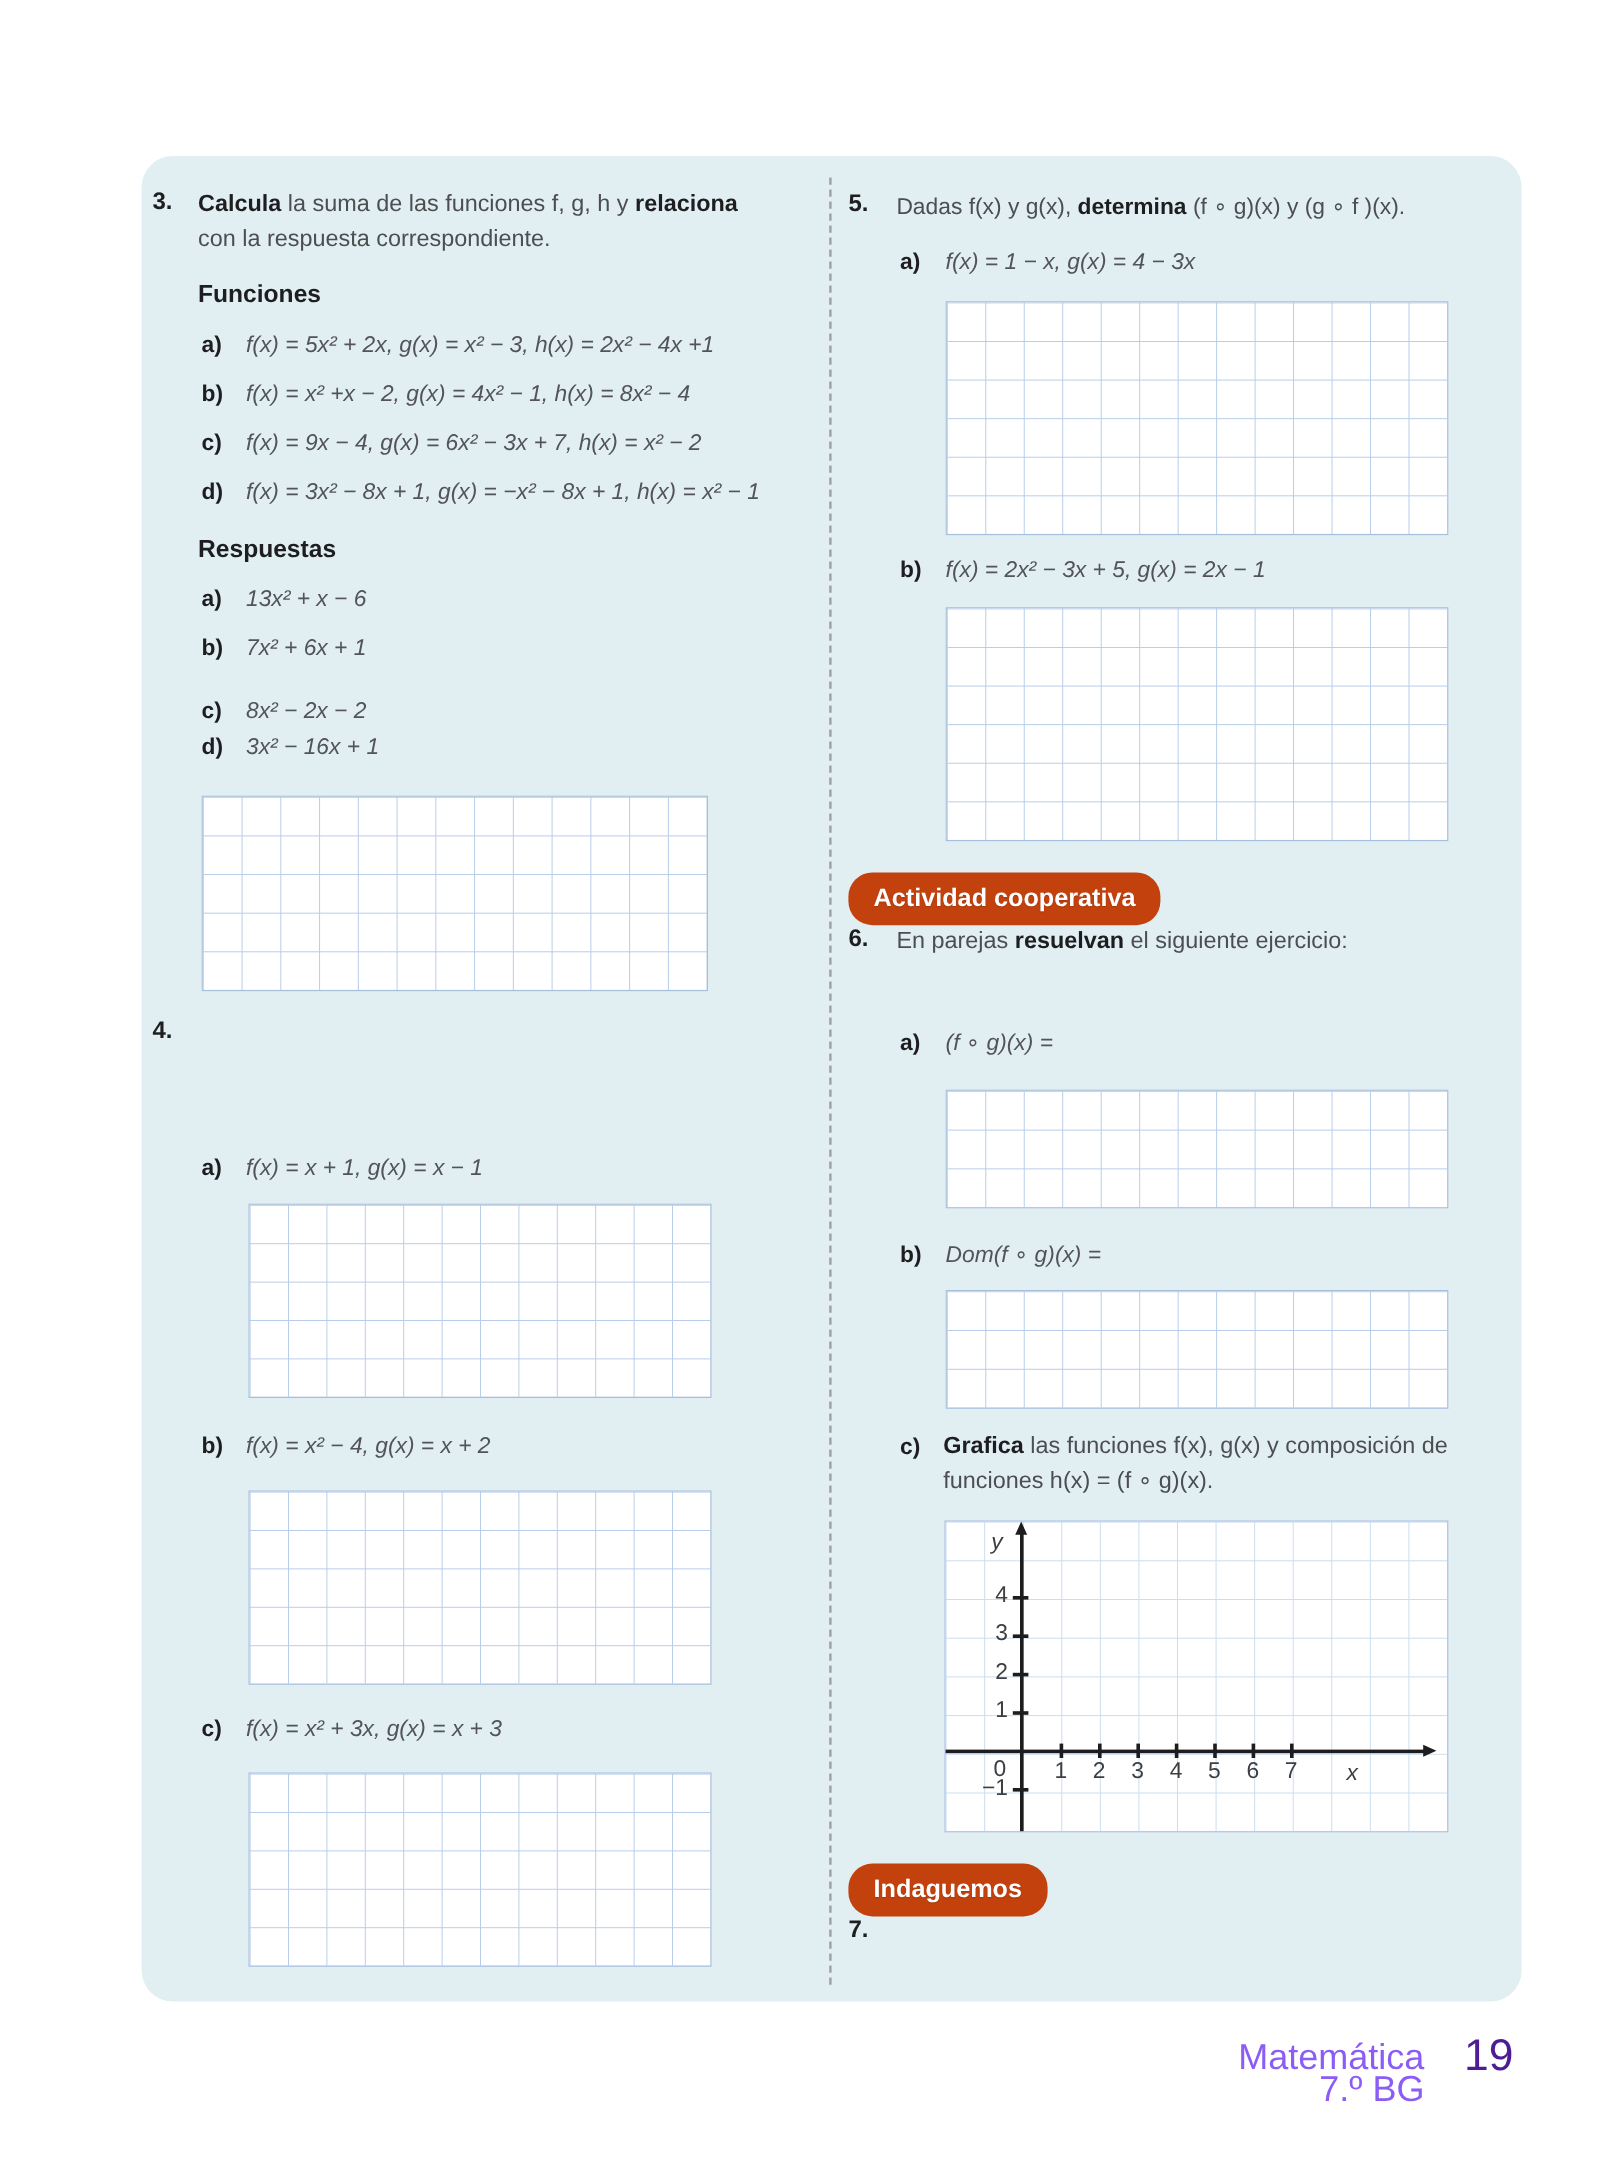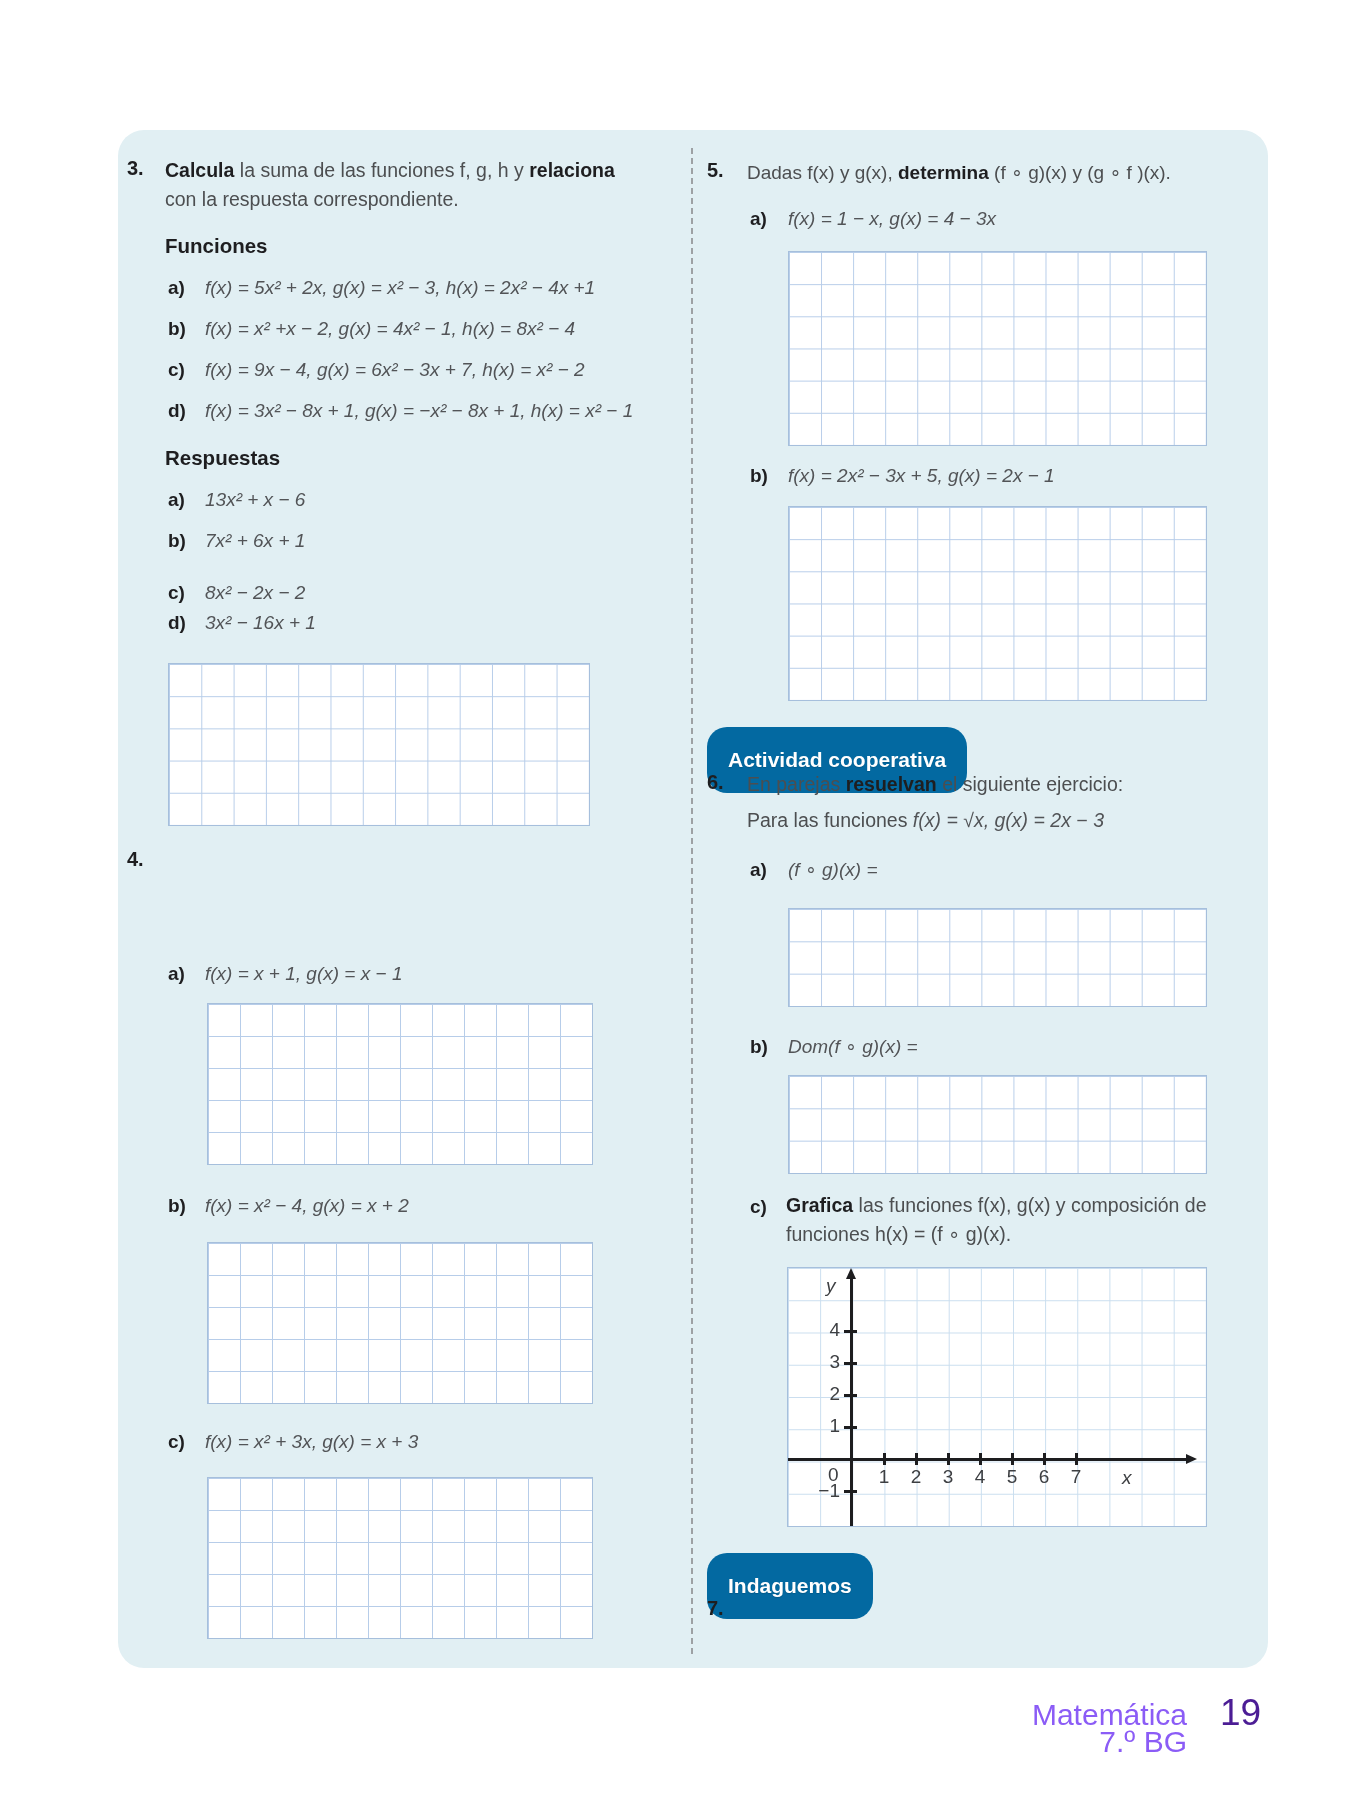--- a/index.html
+++ b/index.html
@@ -20,22 +20,22 @@
   .w38{width:38px;}
   .frm{font-style:italic;font-size:19px;color:#525457;}
   .nw{white-space:nowrap;}
   .grid{position:absolute;background-color:#ffffff;border:1px solid #a6bfdc;
         background-image:linear-gradient(to right,#b7cde9 1.2px,transparent 1.2px),
                          linear-gradient(to bottom,#b7cde9 1.2px,transparent 1.2px);}
   .g13x5{background-size:calc(100%/13) calc(100%/5);}
   .g12x5{background-size:calc(100%/12) calc(100%/5);}
   .g13x6{background-size:calc(100%/13) calc(100%/6);}
   .g13x3{background-size:calc(100%/13) calc(100%/3);}
-  .badge{position:absolute;background:#0369a1;color:#ffffff;font-weight:700;font-size:21px;
-         line-height:26px;padding:20px 21px;border-radius:20px;
+  .badge{position:absolute;background:#c2410c;color:#ffffff;font-weight:700;font-size:21px;
+         line-height:26px;padding:9px 21px;border-radius:20px;
          text-shadow:0 1px 1px rgba(0,0,0,0.15);}
   .graph{position:absolute;left:787px;top:1267px;width:418px;height:258px;
          background-color:#ffffff;border:1px solid #a6bfdc;
          background-image:linear-gradient(to right,#cadeef 1.2px,transparent 1.2px),
                           linear-gradient(to bottom,#cadeef 1.2px,transparent 1.2px);
          background-size:calc(100%/13) calc(100%/8);}
   .axis{position:absolute;background:#1d1d1f;}
   .tick{position:absolute;background:#1d1d1f;}
   .gl{position:absolute;font-size:19px;color:#3d3f42;}
   .gl-it{font-style:italic;}
@@ -92,21 +92,20 @@
   <div class="abs item" style="left:750px;top:208px;"><span class="lbl w38">a)</span><span class="frm">f(x) = 1 − x, g(x) = 4 − 3x</span></div>
   <div class="grid g13x6" style="left:788px;top:251px;width:417px;height:193px;"></div>
 
   <div class="abs item" style="left:750px;top:465px;"><span class="lbl w38">b)</span><span class="frm">f(x) = 2x² − 3x + 5, g(x) = 2x − 1</span></div>
   <div class="grid g13x6" style="left:788px;top:506px;width:417px;height:193px;"></div>
 
   <div class="badge" style="left:707px;top:727px;">Actividad cooperativa</div>
 
   <div class="abs num" style="left:707px;top:771px;">6.</div>
   <div class="abs txt nw" style="left:747px;top:770px;text-align:right;"><span>En parejas </span><span class="b">resuelvan</span><span> el siguiente ejercicio:</span></div>
-  <div class="abs txt nw" style="left:747px;top:806px;"><span>Para las funciones </span><span class="frm" style="font-size:19.5px;">f(x) = √x, g(x) = 2x − 3</span></div>
 
   <div class="abs item" style="left:750px;top:858px;"><span class="lbl w38">a)</span><span class="frm">(f ∘ g)(x) =</span></div>
   <div class="grid g13x3" style="left:788px;top:908px;width:417px;height:97px;"></div>
 
   <div class="abs item" style="left:750px;top:1035px;"><span class="lbl w38">b)</span><span class="frm">Dom(f ∘ g)(x) =</span></div>
   <div class="grid g13x3" style="left:788px;top:1075px;width:417px;height:97px;"></div>
 
   <div class="abs txt" style="left:750px;top:1191px;width:458px;padding-left:36px;box-sizing:border-box;">
     <span class="lbl" style="position:absolute;left:0;top:1px;">c)</span><span class="b">Grafica</span><span> las funciones f(x), g(x) y composición de funciones h(x) = (f ∘ g)(x).</span>
   </div>

